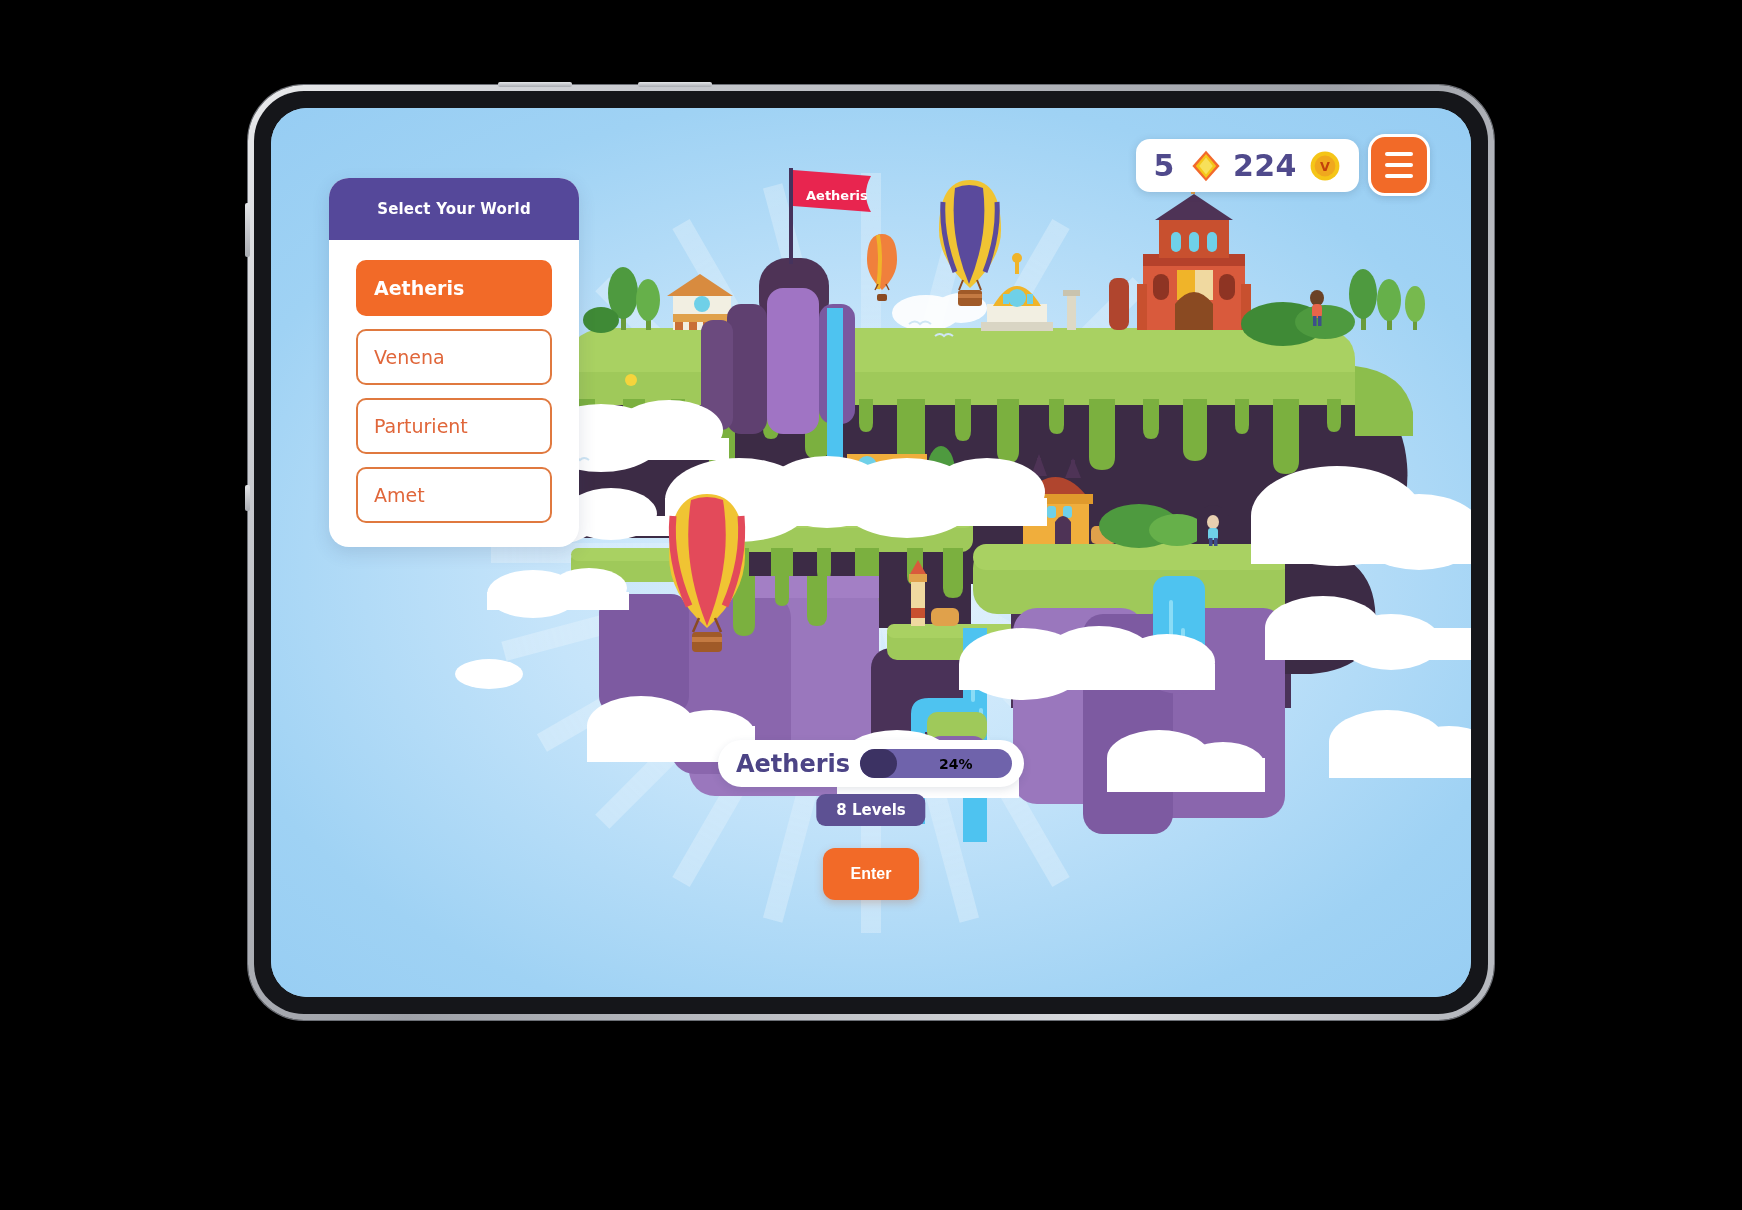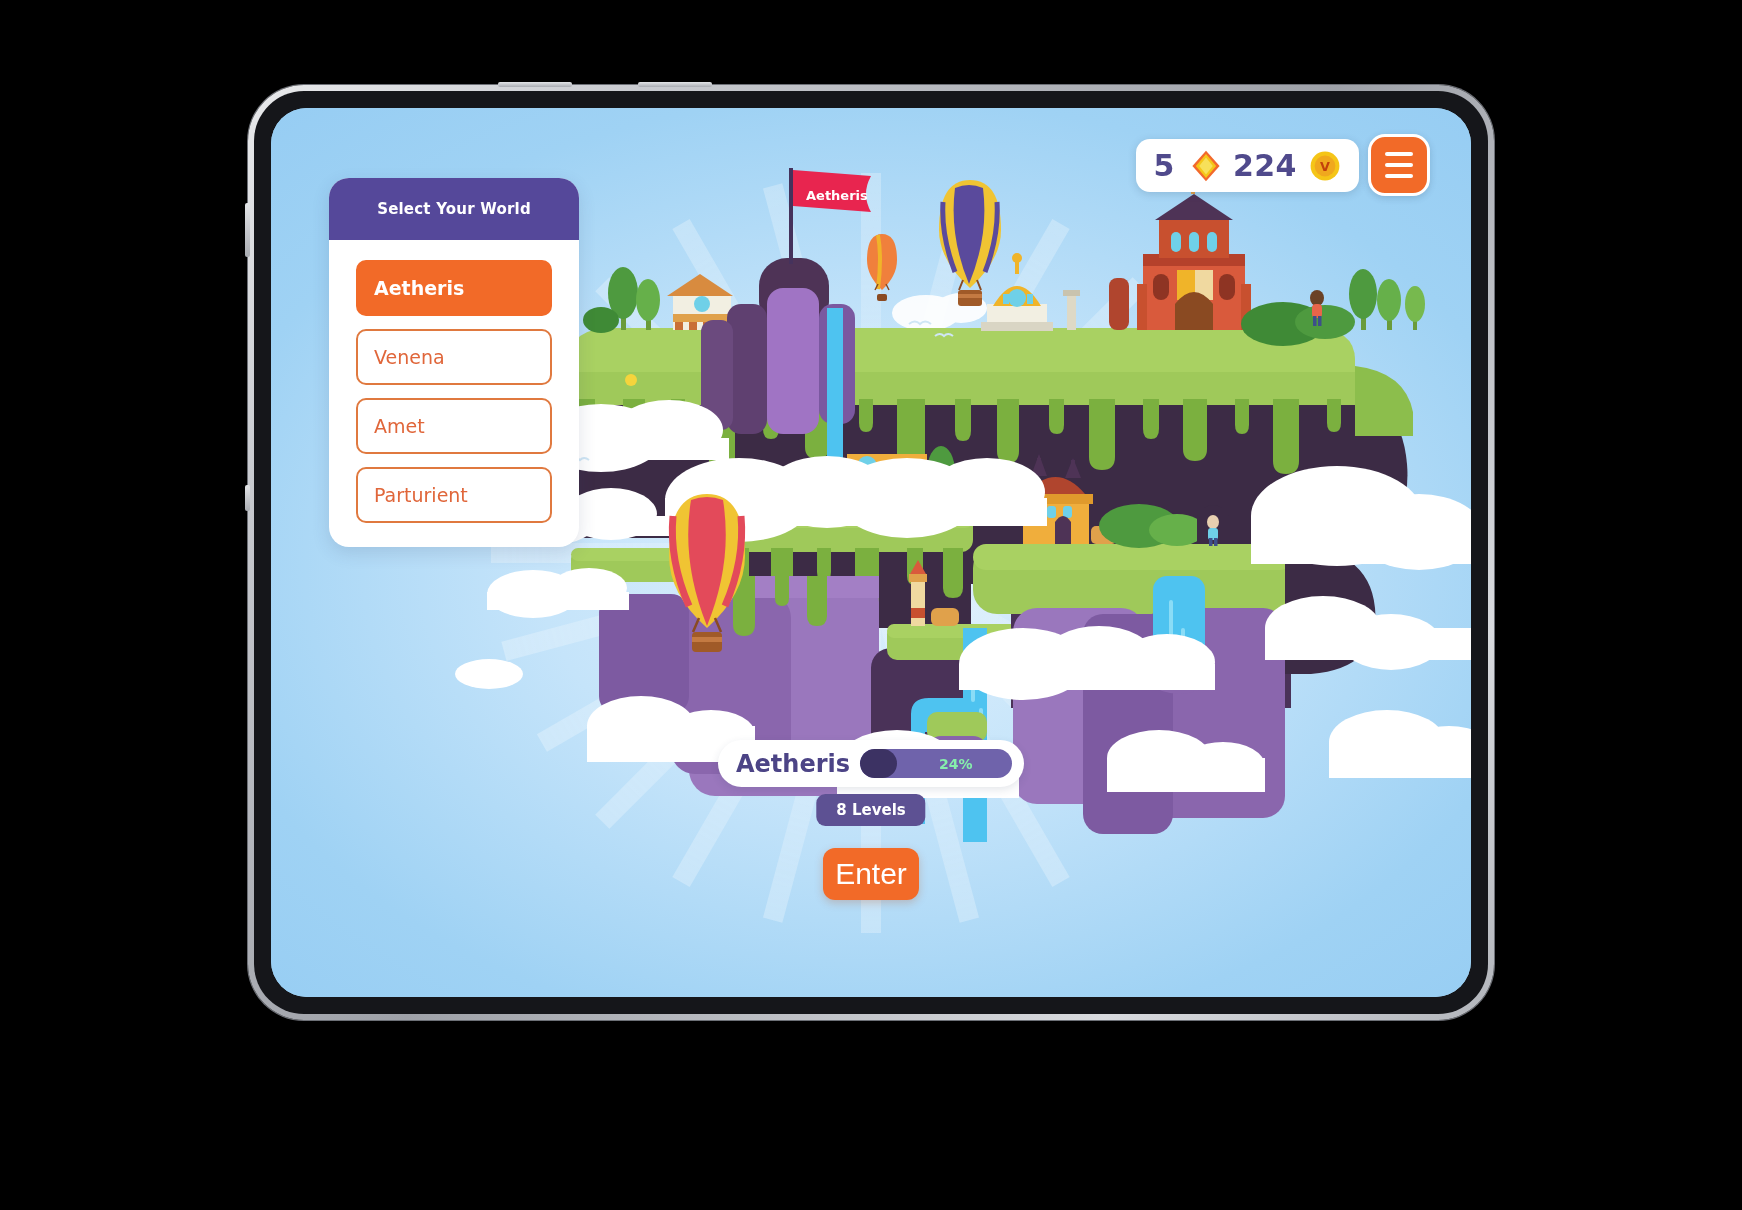--- a/index.html
+++ b/index.html
@@ -98,30 +98,30 @@
     width:306px; height:47px; background:#fff; border-radius:24px;
     display:flex; align-items:center; padding:0 12px 0 18px; gap:10px;
     box-shadow:0 3px 9px rgba(40,60,90,.12);
   }
   .progress-name{ font-size:24px; font-weight:bold; color:#4c4486; white-space:nowrap; }
   .bar{ position:relative; flex:1; height:29px; border-radius:15px; background:#6f63ab; overflow:hidden; }
   .bar-fill{ position:absolute; left:0; top:0; bottom:0; background:#3c3263; border-radius:15px; }
   .bar-pct{
     position:absolute; left:0; right:0; top:0; bottom:0;
     display:flex; align-items:center; padding-left:52%;
-    color:#86efac; font-size:14px; font-weight:bold;
+    color:#000000; font-size:14px; font-weight:bold;
   }
   .levels{
     position:absolute; left:50%; transform:translateX(-50%); top:686px;
     background:#5d5193; color:#fff; font-weight:bold; font-size:15px;
     padding:7px 20px; border-radius:9px;
   }
   .enter-btn{
     position:absolute; left:50%; transform:translateX(-50%); top:740px;
-    background:#f26a28; color:#fff; font-weight:normal; font-size:30px;
+    background:#f26a28; color:#fff; font-weight:bold; font-size:16px;
     width:96px; height:52px; border:none; border-radius:12px; cursor:pointer;
     box-shadow:0 3px 8px rgba(180,70,20,.25);
   }
 </style>
 </head>
 <body>
 
 <div class="stage">
 
   <div class="tablet-outer">
@@ -555,24 +555,24 @@
         <div class="panel">
           <div class="panel-head">Select Your World</div>
           <div class="panel-list" id="worldList">
               <div class="world active">
                 <span>Aetheris</span>
               </div>
               <div class="world">
                 <span>Venena</span>
               </div>
               <div class="world">
-                <span>Amet</span>
+                <span>Parturient</span>
               </div>
               <div class="world">
-                <span>Parturient</span>
+                <span>Amet</span>
               </div>
             </div>
         </div>
 
         <div class="progress-wrap">
           <span class="progress-name">Aetheris</span>
           <div class="bar">
             <div class="bar-fill" id="barFill" style="width: 24%;"></div>
             <div class="bar-pct">24%</div>
           </div>

